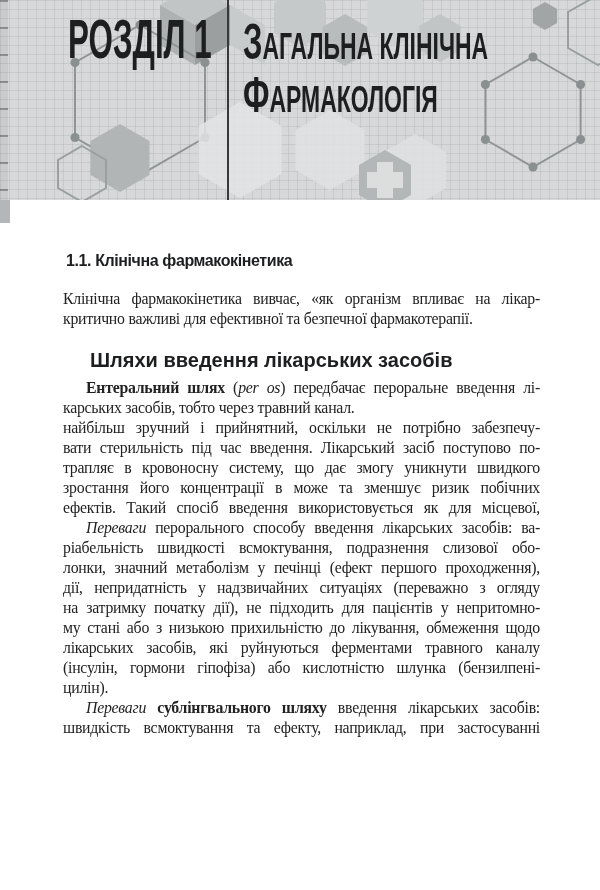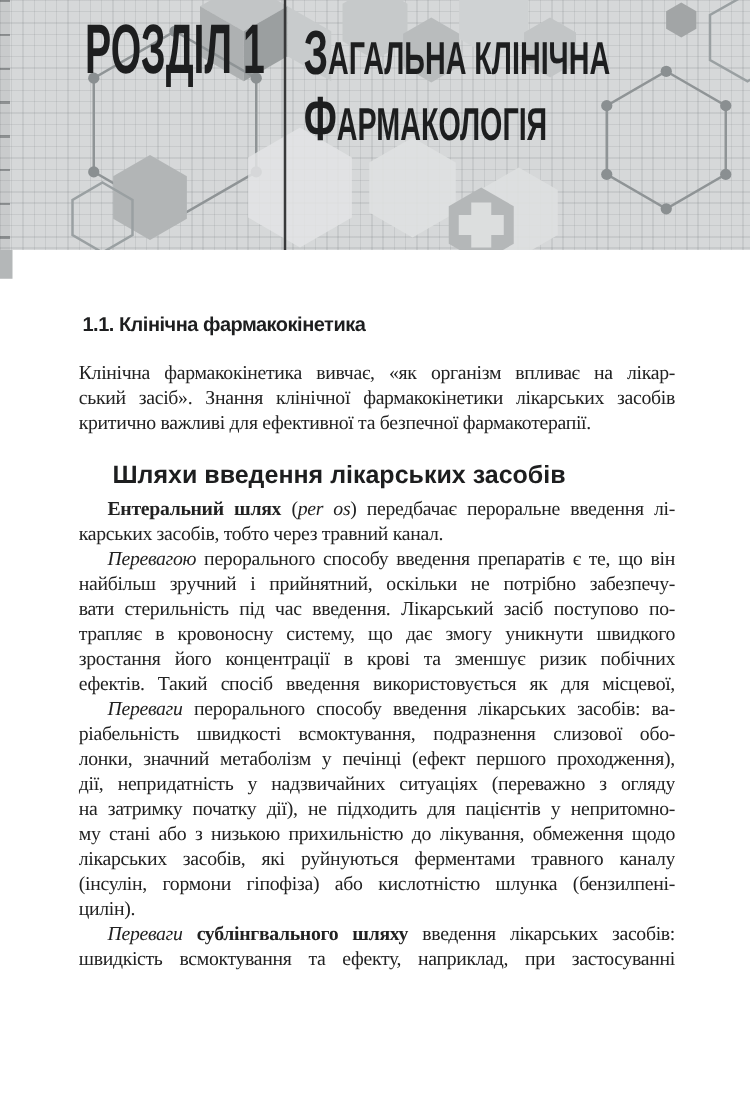--- a/index.html
+++ b/index.html
@@ -141,34 +141,32 @@
     </div>
   </div>
 
   <div class="page-edge-tab"></div>
 
   <div class="content">
     <h1 class="section-heading">1.1. Клінічна фармакокінетика</h1>
     <div class="body-text">
         <div class="para">
           <div class="line"><span>Клінічна фармакокінетика вивчає, «як організм впливає на лікар-</span></div>
-          <div class="line"><span>ський засіб». Знання клінічної фармакокінетики лікарських засобів</span></div>
           <div class="line end"><span>критично важливі для ефективної та безпечної фармакотерапії.</span></div>
         </div>
         <h2 class="subsection-heading">Шляхи введення лікарських засобів</h2>
         <div class="para">
           <div class="line indent"><span class="b">Ентеральний шлях</span><span> (</span><span class="i">per os</span><span>) передбачає пероральне введення лі-</span></div>
           <div class="line end"><span>карських засобів, тобто через травний канал.</span></div>
         </div>
         <div class="para">
-          <div class="line indent"><span class="i">Перевагою</span><span> перорального способу введення препаратів є те, що він</span></div>
           <div class="line"><span>найбільш зручний і прийнятний, оскільки не потрібно забезпечу-</span></div>
           <div class="line"><span>вати стерильність під час введення. Лікарський засіб поступово по-</span></div>
           <div class="line"><span>трапляє в кровоносну систему, що дає змогу уникнути швидкого</span></div>
-          <div class="line"><span>зростання його концентрації в крові та зменшує ризик побічних</span></div>
+          <div class="line"><span>зростання його концентрації в може та зменшує ризик побічних</span></div>
           <div class="line"><span>ефектів. Такий спосіб введення використовується як для місцевої,</span></div>
         </div>
         <div class="para">
           <div class="line indent"><span class="i">Переваги</span><span> перорального способу введення лікарських засобів: ва-</span></div>
           <div class="line"><span>ріабельність швидкості всмоктування, подразнення слизової обо-</span></div>
           <div class="line"><span>лонки, значний метаболізм у печінці (ефект першого проходження),</span></div>
           <div class="line"><span>дії, непридатність у надзвичайних ситуаціях (переважно з огляду</span></div>
           <div class="line"><span>на затримку початку дії), не підходить для пацієнтів у непритомно-</span></div>
           <div class="line"><span>му стані або з низькою прихильністю до лікування, обмеження щодо</span></div>
           <div class="line"><span>лікарських засобів, які руйнуються ферментами травного каналу</span></div>

